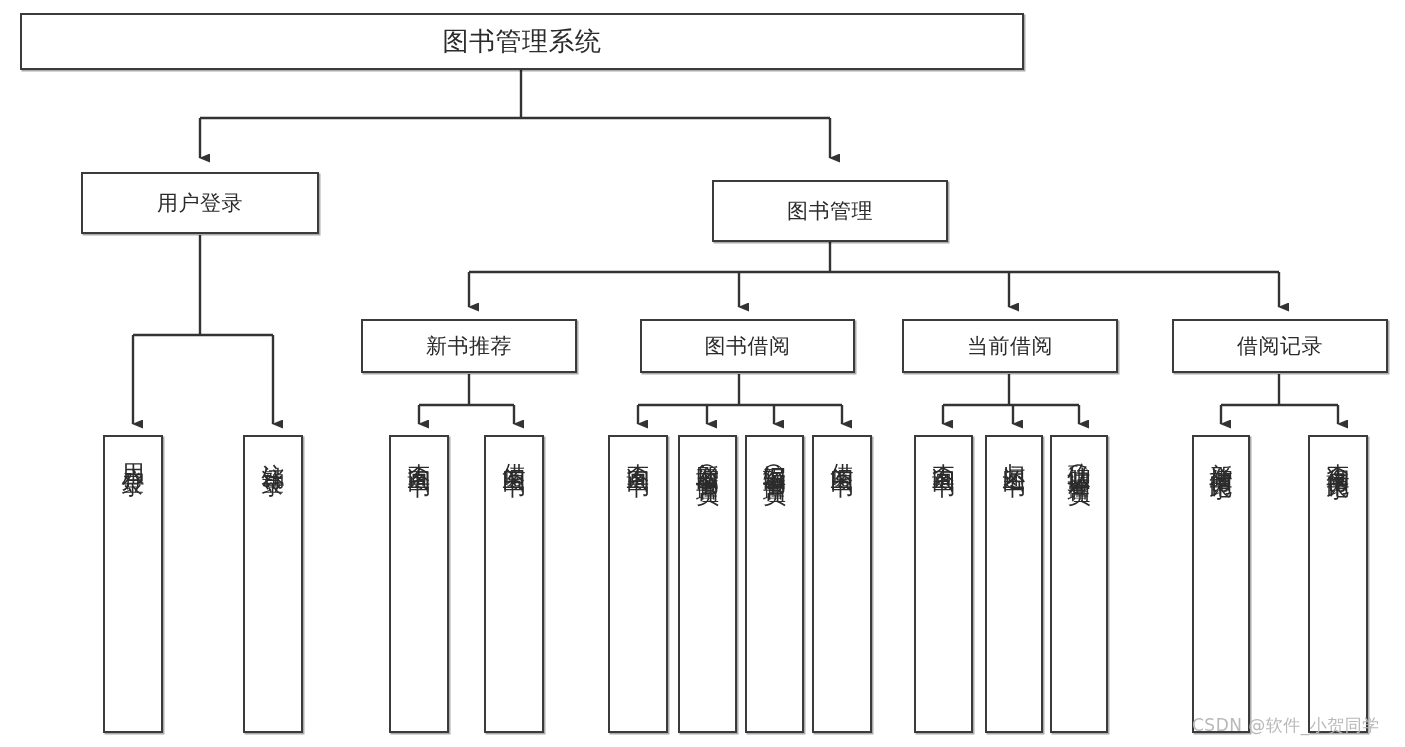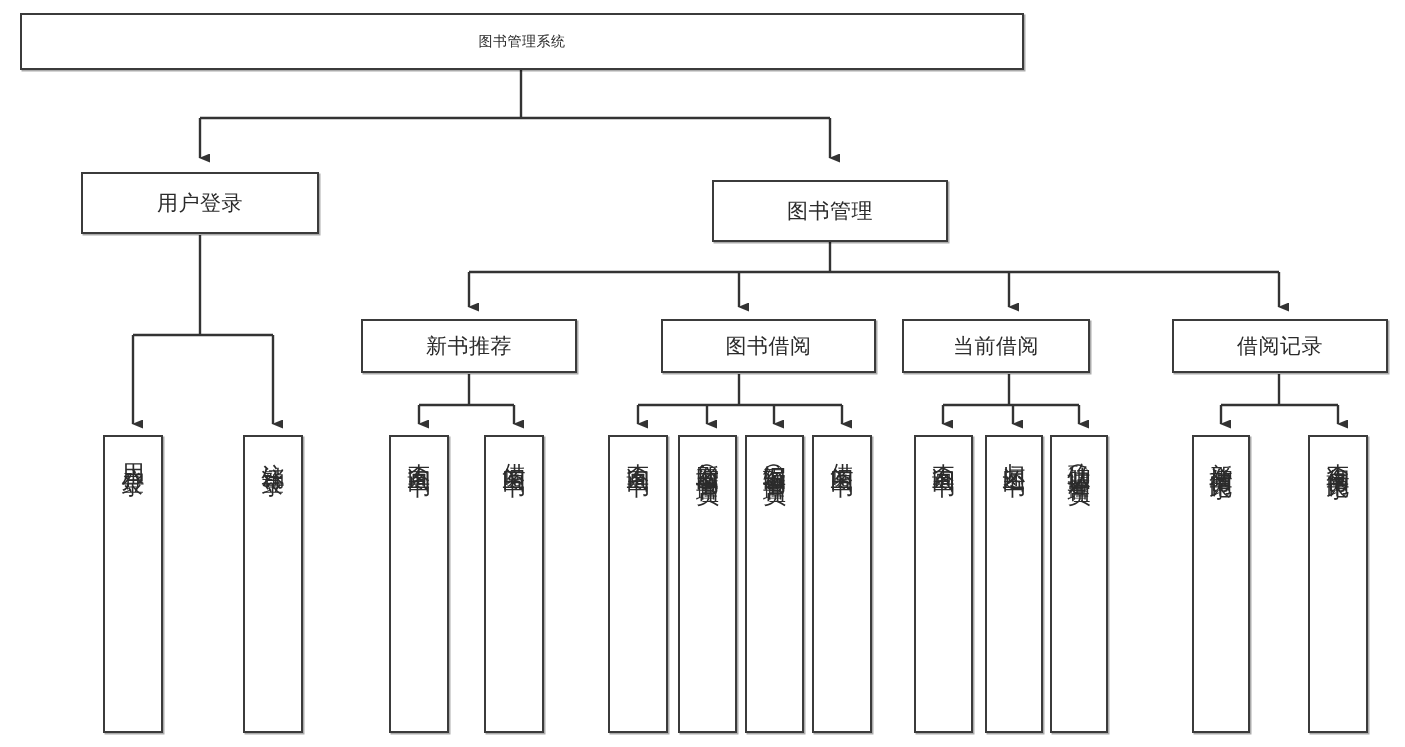--- a/index.html
+++ b/index.html
@@ -42,21 +42,21 @@
     text-align: center;
     line-height: 1.18;
     color: #2b2b2b;
     white-space: nowrap;
   }
   .node.horizontal .node-label {
     font-size: 21px;
     letter-spacing: 0.5px;
   }
   .node.root .node-label {
-    font-size: 14px;
+    font-size: 26px;
   }
   .node.vertical {
     align-items: flex-start;
     padding-top: 8px;
   }
   .node.vertical .node-label {
     writing-mode: vertical-rl;
     text-orientation: upright;
     font-size: 23px;
     letter-spacing: 4px;
@@ -140,25 +140,25 @@
   </div>
 
   <div class="node horizontal" style="left:712px; top:180px; width:236px; height:62px;">
     <span class="node-label">图书管理</span>
   </div>
 
   <div class="node horizontal" style="left:361px; top:319px; width:216px; height:54px;justify-content:center;">
     <span class="node-label">新书推荐</span>
   </div>
 
-  <div class="node horizontal" style="left:661px; top:319px; width:215px; height:54px;">
+  <div class="node horizontal" style="left:640px; top:319px; width:215px; height:54px;">
     <span class="node-label">图书借阅</span>
   </div>
 
-  <div class="node horizontal" style="left:902px; top:319px; width:188px; height:54px;">
+  <div class="node horizontal" style="left:902px; top:319px; width:216px; height:54px;">
     <span class="node-label">当前借阅</span>
   </div>
 
   <div class="node horizontal" style="left:1172px; top:319px; width:216px; height:54px;">
     <span class="node-label">借阅记录</span>
   </div>
 
   <div class="node vertical" style="left:103px; top:435px; width:60px; height:298px;">
     <span class="node-label">用户登录</span>
   </div>
@@ -204,14 +204,15 @@
   </div>
 
   <div class="node vertical tall-text" style="left:1192px; top:435px; width:58px; height:298px;">
     <span class="node-label">新增借阅记录</span>
   </div>
 
   <div class="node vertical tall-text" style="left:1308px; top:435px; width:60px; height:298px;">
     <span class="node-label">查询借阅记录</span>
   </div>
 
+  <div class="watermark" style="left:1192px; top:714px;">CSDN @软件_小贺同学</div>
 
 </div>
 
 </body></html>

